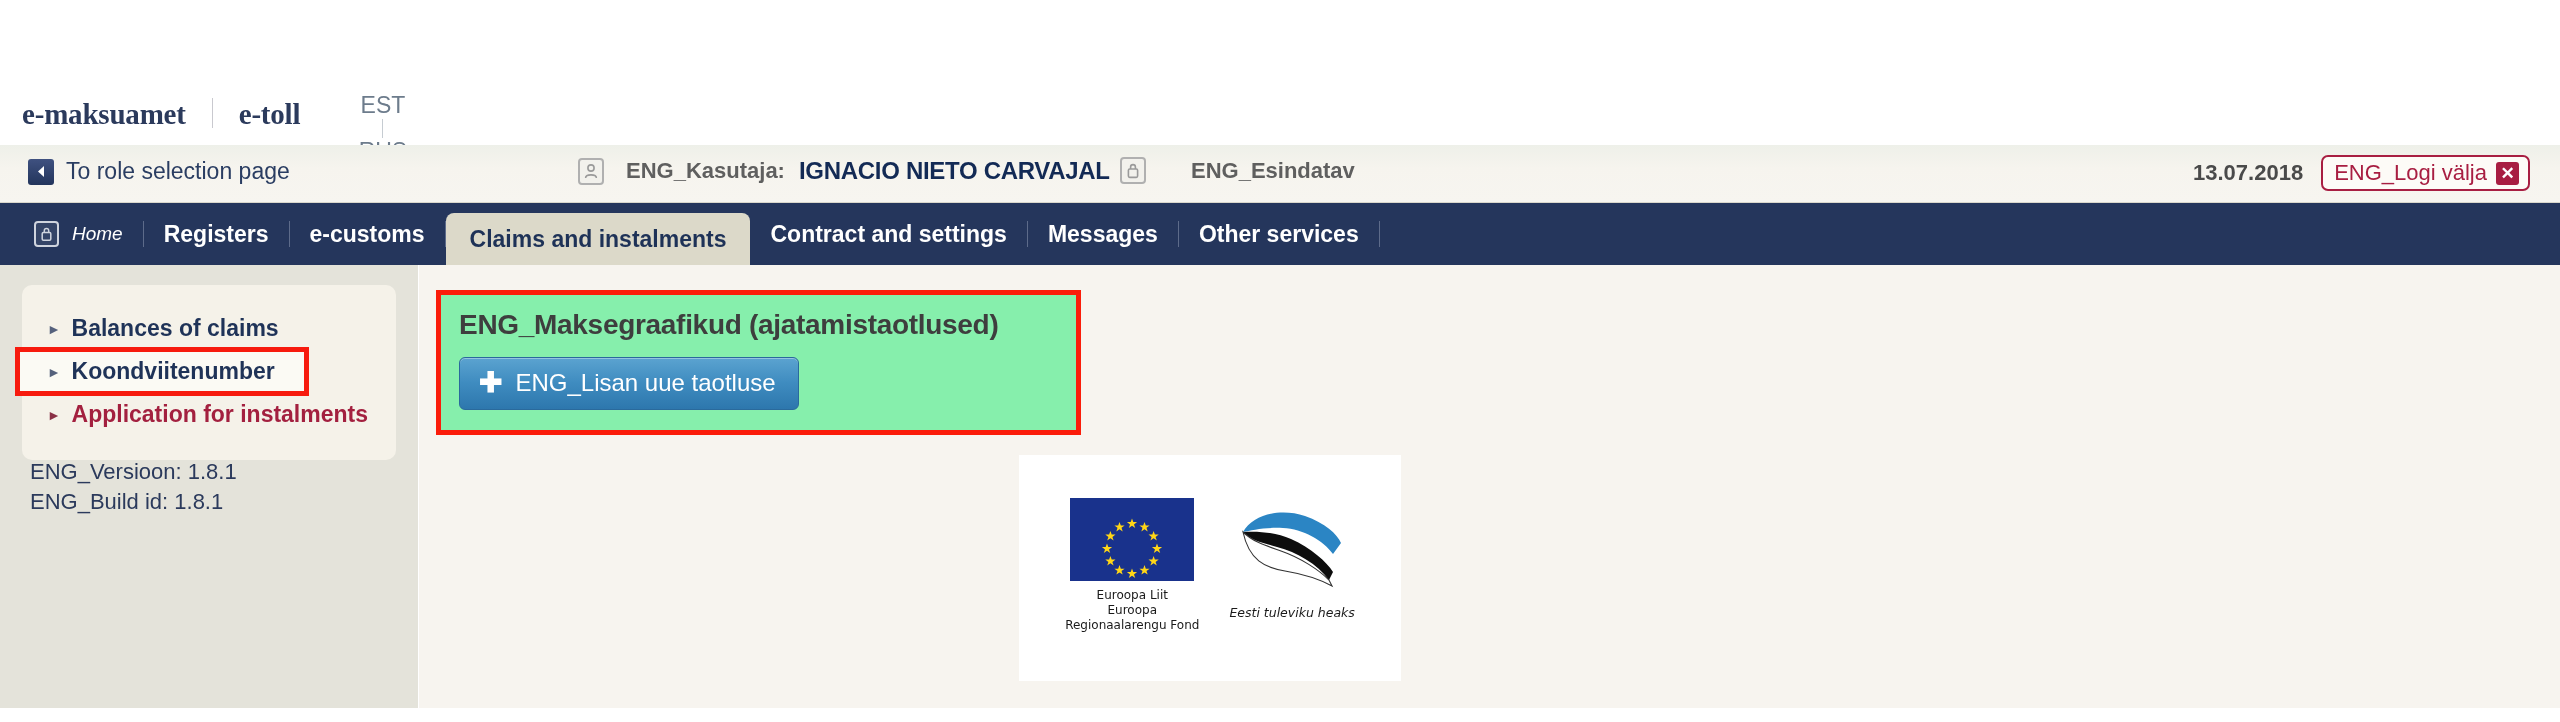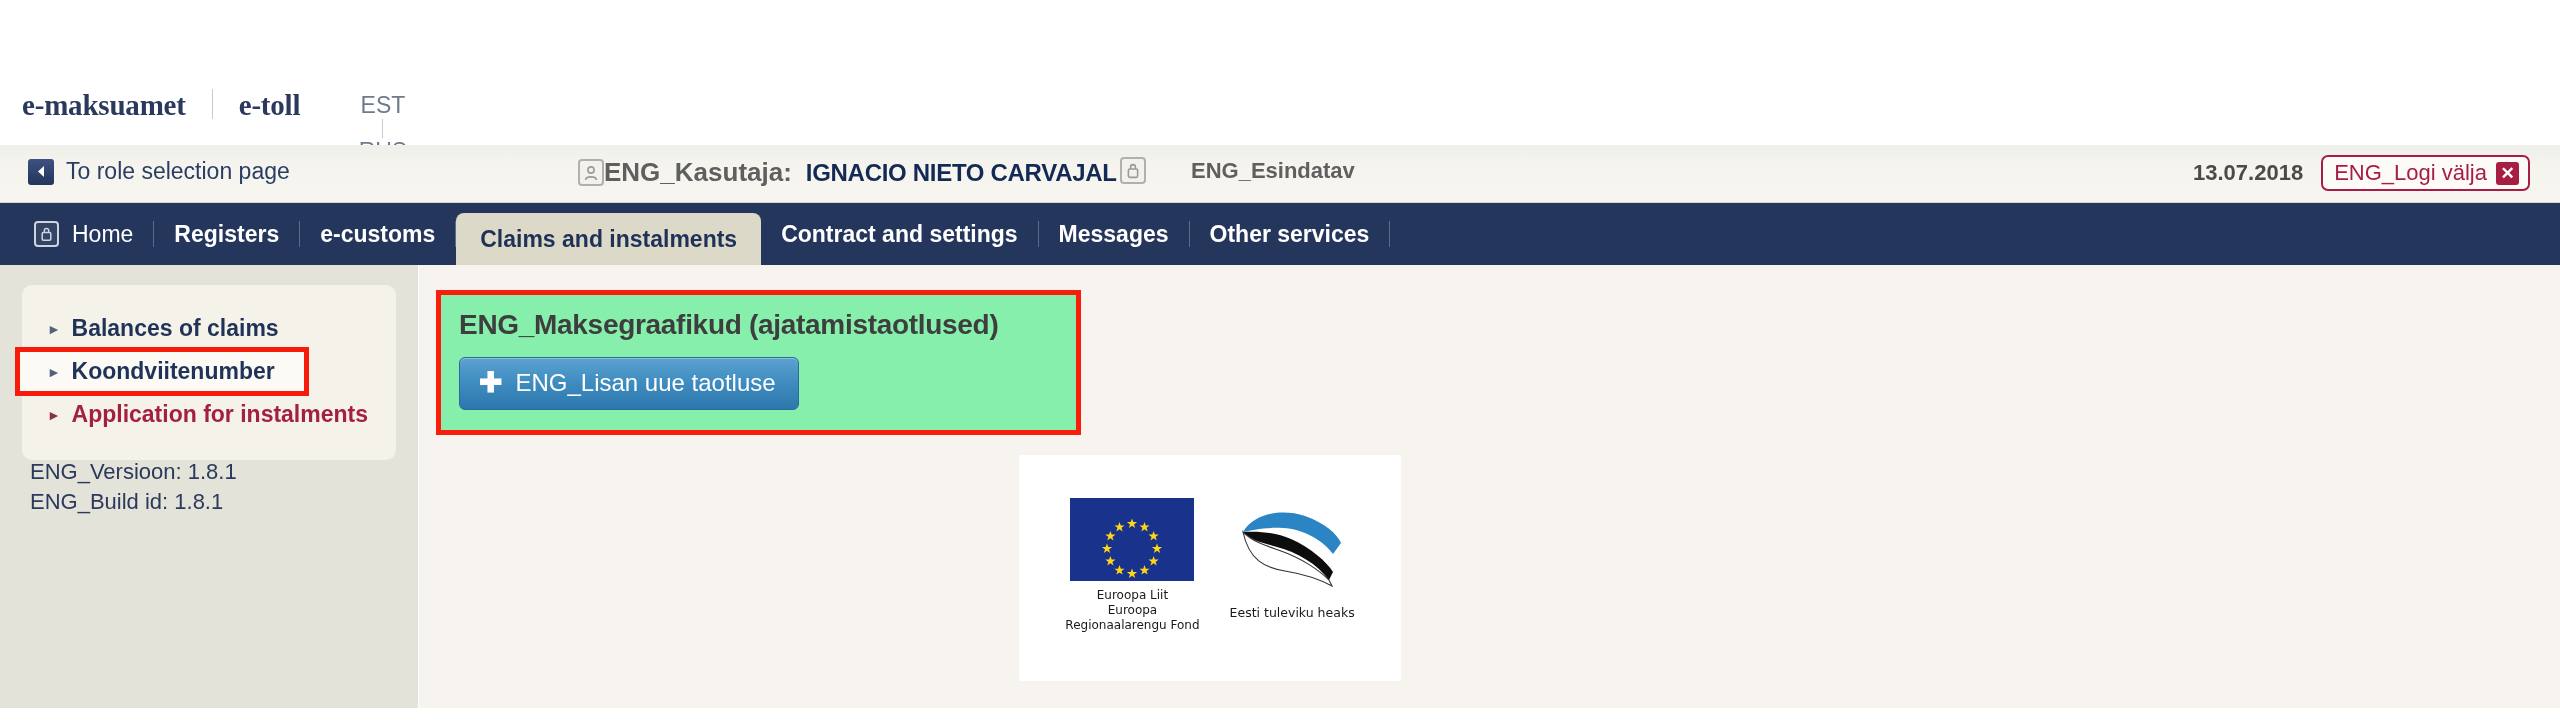--- a/index.html
+++ b/index.html
@@ -11,21 +11,21 @@
   }
 
   
   .top-header {
     position: relative;
     height: 145px;
     background: #ffffff;
   }
   .brand-block {
     position: absolute;
-    left: 22px; top: 85px;
+    left: 22px; top: 94px;
     display: flex; align-items: baseline;
   }
   .brand-emaksuamet, .brand-etoll {
     font-family: "Liberation Serif", serif;
     font-weight: bold;
     font-size: 29px;
     color: #2b3a5c;
     letter-spacing: -0.2px;
   }
   .brand-sep {
@@ -96,22 +96,22 @@
     display: flex; align-items: center;
   }
   .ico-box {
     width: 26px; height: 27px;
     border: 2px solid #b0b0b0;
     border-radius: 4px;
     background: #f2f1ec;
     display: flex; align-items: center; justify-content: center;
   }
   .lbl-kasutaja {
-    margin-left: 0;
-    font-size: 26px; font-weight: bold;
+    margin-left: 22px;
+    font-size: 22px; font-weight: bold;
     color: #5f5f5f;
   }
   .val-user {
     margin-left: 14px;
     font-size: 24px; font-weight: bold;
     color: #132a55;
     letter-spacing: -0.3px;
   }
   .esindatav-block {
     position: absolute; left: 1120px; top: 12px;
@@ -175,21 +175,21 @@
   }
   .nav-item.home { padding-left: 6px; }
   .nav-home-ico {
     width: 25px; height: 26px;
     border: 2px solid #cfd4de;
     border-radius: 4px;
     margin-right: 13px;
     display: flex; align-items: center; justify-content: center;
     background: rgba(255,255,255,0.07);
   }
-  .nav-item.home .nav-text { font-weight: normal; font-size: 23px; }
+  .nav-item.home .nav-text { font-weight: normal; font-size: 19px; font-style: italic; }
   .nav-sep {
     width: 1px; height: 26px;
     background: #5d6b8a;
     margin-bottom: 18px;
     flex: 0 0 1px;
   }
   .nav-item.active {
     background: #dcd9c9;
     color: #1e3257;
     border-radius: 8px 8px 0 0;
@@ -311,20 +311,21 @@
     line-height: 1.25;
     font-family: "DejaVu Sans", sans-serif;
   }
   .ee-swoosh { width: 110px; height: 86px; }
   .ee-caption {
     margin-top: 9px;
     font-size: 12.5px;
     color: #1a1a1a;
     text-align: center;
     font-family: "DejaVu Sans", sans-serif;
+    font-style: italic;
   }
 </style>
 </head>
 <body>
 
 <div class="top-header">
 
   <div class="brand-block">
     <span class="brand-emaksuamet">e-maksuamet</span>
     <span class="brand-sep"></span>

